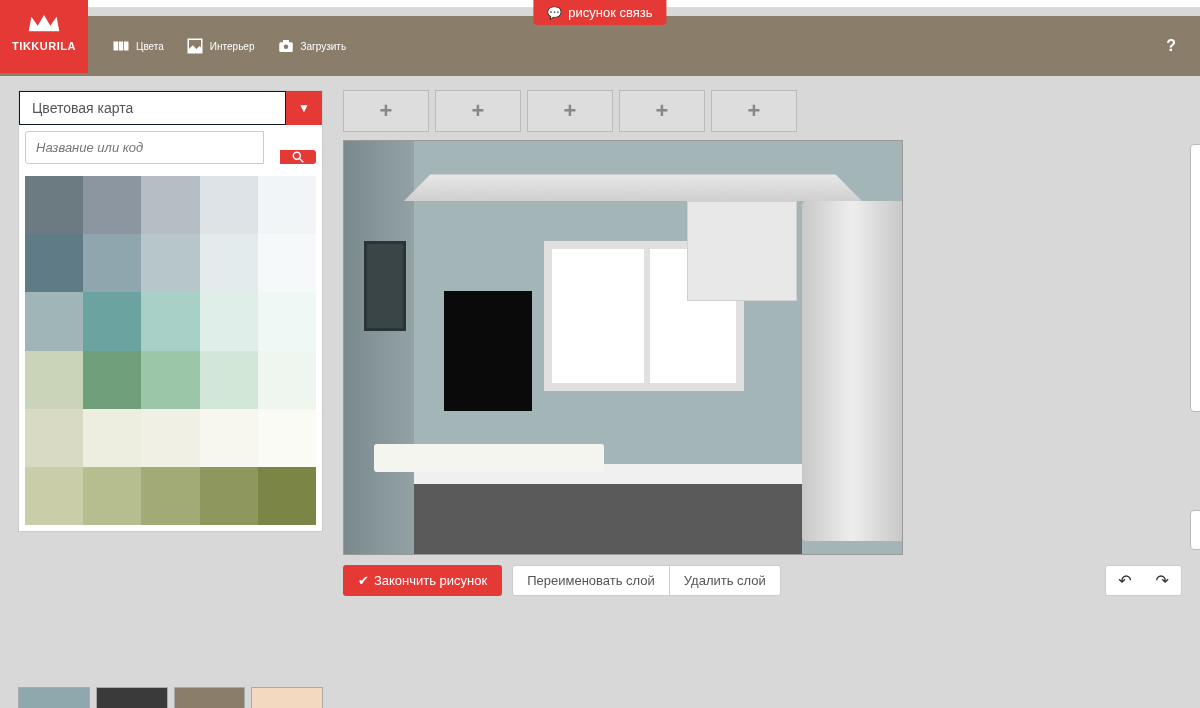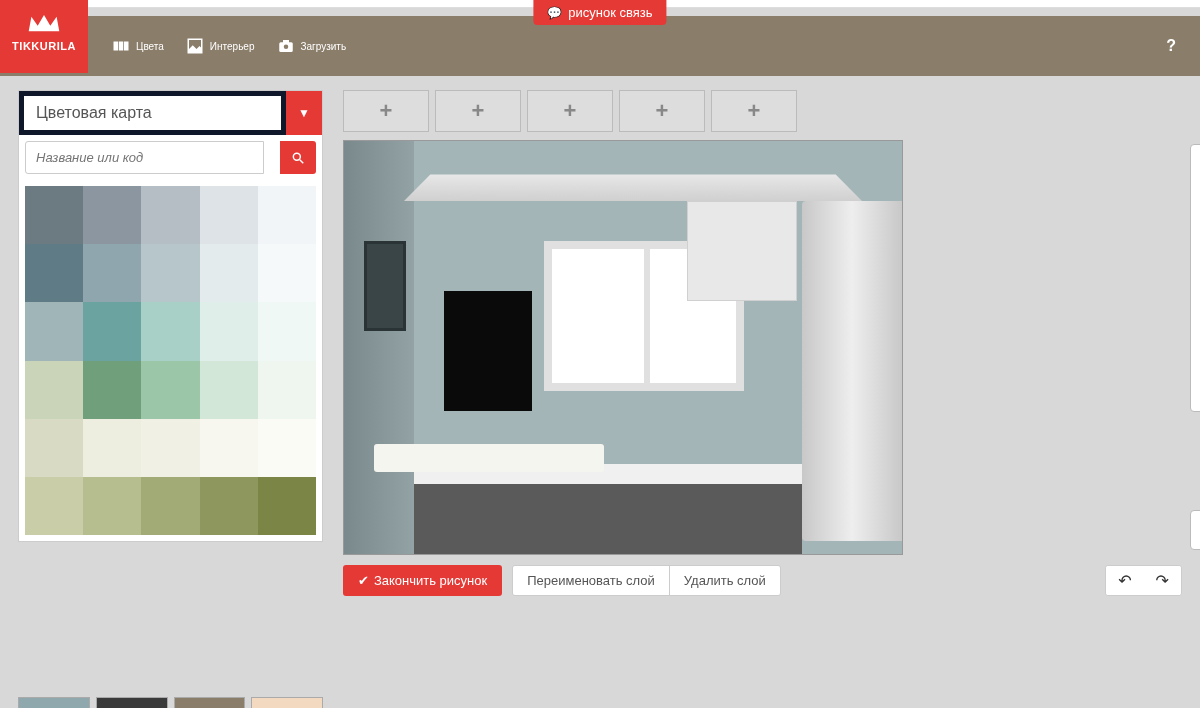--- a/index.html
+++ b/index.html
@@ -25,23 +25,23 @@
 .nav-items { display: flex; gap: 22px; margin-left: 24px; }
 .nav-item { display: flex; align-items: center; gap: 6px; font-size: 10px; cursor: pointer; }
 .nav-item svg { width: 18px; height: 18px; fill: #fff; }
 .help-icon { margin-left: auto; margin-right: 24px; font-size: 16px; font-weight: bold; cursor: pointer; }
 
 .main { display: flex; padding: 14px 18px; gap: 20px; }
 
 .left-panel { width: 305px; }
 .color-card { background: #fff; border: 1px solid #ccc; }
 .dropdown-row { display: flex; }
-.dropdown { flex: 1; padding: 8px 12px; font-size: 16px; color: #555; border: 5px solid #0f172a; }
+.dropdown { flex: 1; padding: 8px 12px; font-size: 14px; color: #555; border: 1px solid #0f172a; }
 .dropdown-btn { width: 36px; background: #e53935; color: #fff; display: flex; align-items: center; justify-content: center; font-size: 12px; cursor: pointer; }
-.search-row { display: flex; padding: 6px; gap: 16px; }
+.search-row { display: flex; padding: 6px; gap: 16px; align-items: flex-end; }
 .search-input { flex: 1; padding: 8px 10px; border: 1px solid #ccc; font-size: 13px; font-style: italic; color: #999; border-radius: 3px 0 0 3px; }
 .search-btn { width: 36px; background: #e53935; color: #fff; display: flex; align-items: center; justify-content: center; cursor: pointer; border-radius: 0 3px 3px 0; }
 
 .swatch-grid { display: grid; grid-template-columns: repeat(5, 1fr); padding: 6px; gap: 0; }
 .swatch { aspect-ratio: 1; cursor: pointer; }
 
 .selected-colors { display: flex; gap: 6px; margin-top: 155px; }
 .sel-color { width: 74px; height: 74px; position: relative; cursor: pointer; border: 1px solid #aaa; }
 
 .center-panel { flex: 1; }

